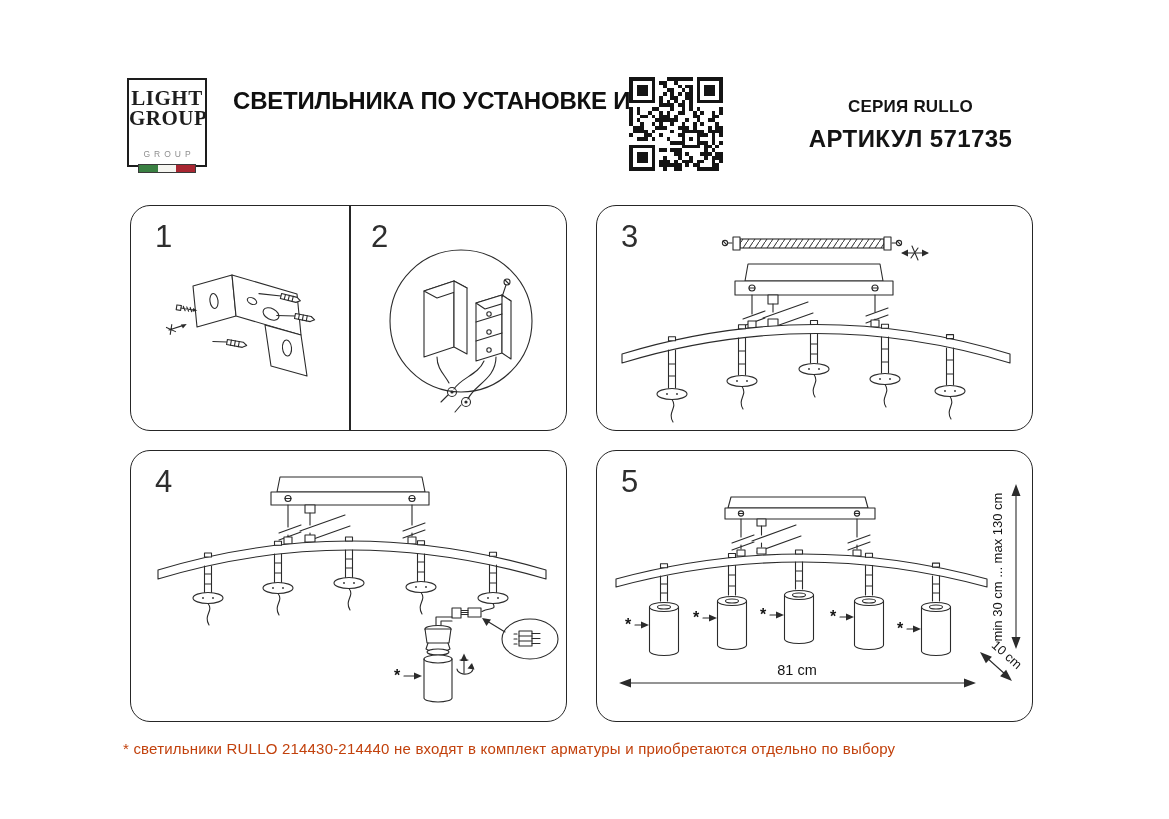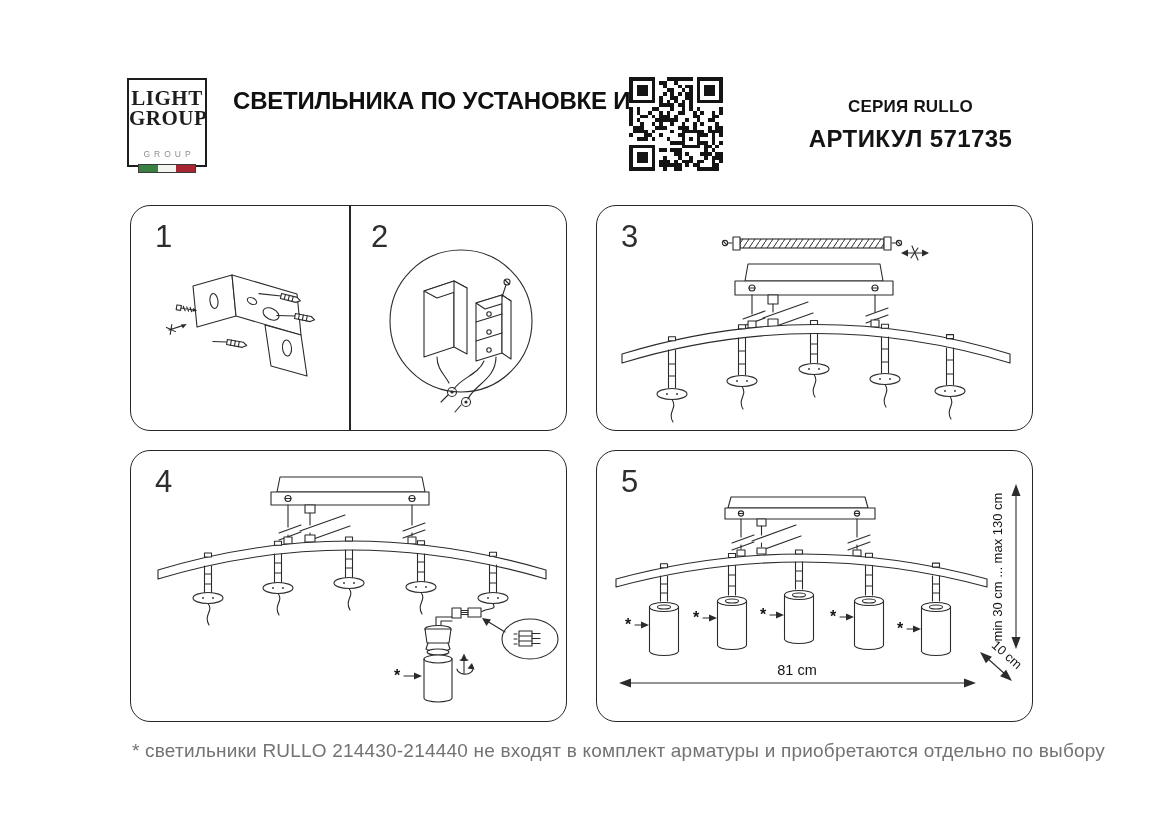--- a/index.html
+++ b/index.html
@@ -37,21 +37,21 @@
   .fig { position:absolute; left:0; top:0; }
   
   .ln { stroke:#2b2b2b; stroke-width:1.1; fill:none; stroke-linecap:round; stroke-linejoin:round; }
   .fw { fill:#ffffff; stroke:#2b2b2b; stroke-width:1.1; stroke-linejoin:round; }
   .fd { fill:#2b2b2b; stroke:none; }
   svg text { font-family:"Liberation Sans", sans-serif; fill:#141414; }
   .dim-label { font-size:14.5px; }
   .dim-label-small { font-size:13px; }
   .asterisk { font-size:16px; font-weight:700; }
   
-  .footer-note { position:absolute; left:132px; top:740px; font-size:19px; letter-spacing:0.2px; color:#737373; white-space:nowrap; }
+  .footer-note { position:absolute; left:123px; top:740px; font-size:15px; letter-spacing:0.2px; color:#c2410c; white-space:nowrap; }
 </style>
 </head>
 <body>
 
 <div id="page">
 
   <div class="logo-box">
     <div class="logo-word">LIGHT</div>
     <div class="logo-word">GROUP</div>
     <div class="logo-group">GROUP</div>

